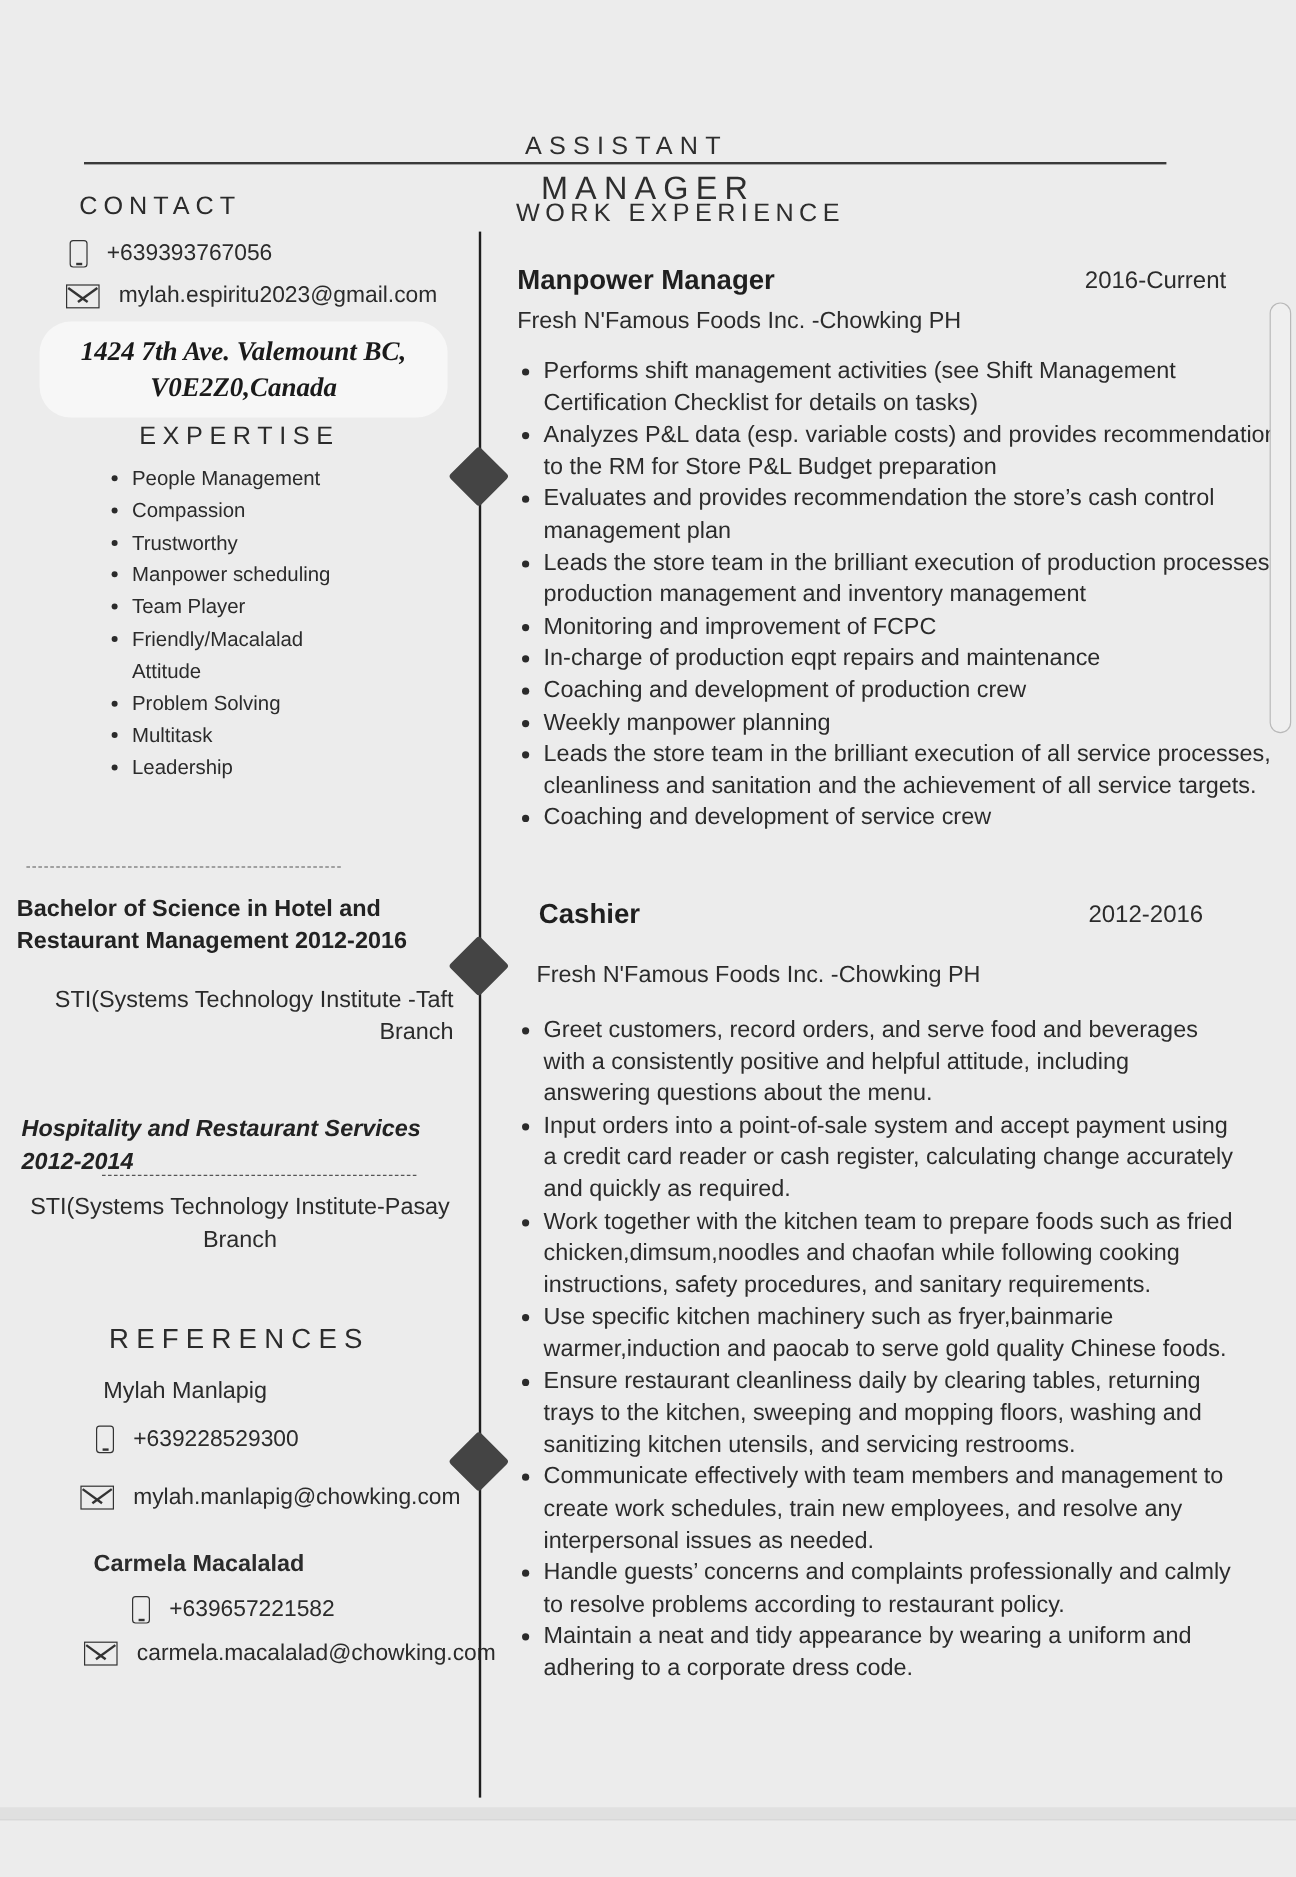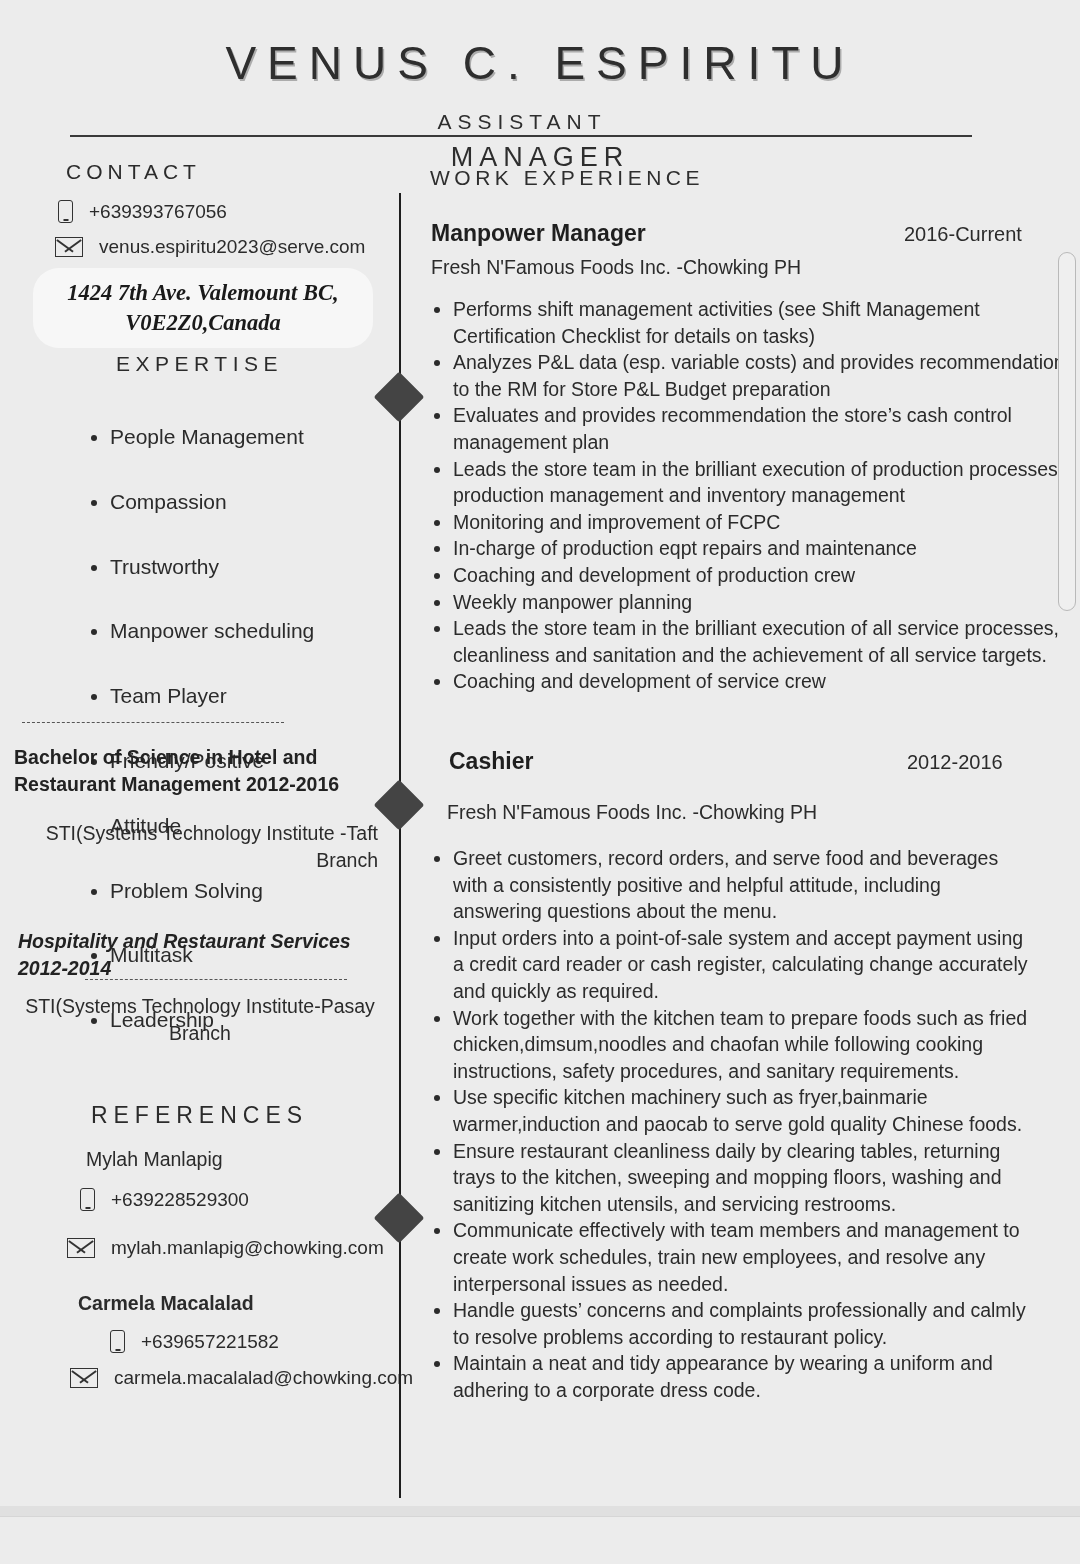--- a/index.html
+++ b/index.html
@@ -198,24 +198,23 @@
   }
   ul.expertise {
     position: absolute;
     top: 386px;
     left: 88px;
     margin: 0;
     padding: 0 0 0 22px;
     list-style: disc;
   }
   ul.expertise li {
-    font-size: 21px;
+    font-size: 17px;
     line-height: 26.8px;
     color: #2b2b2b;
-    margin-top: 38px;
   }
   ul.expertise li.no-bullet { list-style: none; }
 
   .sec-education {
     position: absolute;
     top: 681px;
     left: 0;
     width: 399px;
     text-align: center;
     font-size: 28px;
@@ -339,54 +338,53 @@
     height: 10px;
     background: #e0e0e0;
     box-shadow: 0 1px 0 #d6d6d6;
   }
 </style>
 </head>
 <body>
 
 <div class="page">
 
-  <div class="name">VENUS C. ESPIRITU</div>
   <div class="jobtitle-line1">ASSISTANT</div>
   <div class="header-rule"></div>
   <div class="jobtitle-line2">MANAGER</div>
   <div class="work-exp-heading">WORK EXPERIENCE</div>
 
   <div class="left">
 
     <div class="sec-contact">CONTACT</div>
 
     <div class="contact-row c-phone">
       <span class="icon-phone"></span>
       <span class="contact-text">+639393767056</span>
     </div>
 
     <div class="contact-row c-mail">
       <span class="icon-mail"></span>
-      <span class="contact-text">venus.espiritu2023@serve.com</span>
+      <span class="contact-text">mylah.espiritu2023@gmail.com</span>
     </div>
 
     <div class="address-highlight"></div>
     <div class="address-text">
       <div>1424 7th Ave. Valemount BC,</div>
       <div>V0E2Z0,Canada</div>
     </div>
 
     <div class="sec-expertise">EXPERTISE</div>
     <ul class="expertise">
       <li>People Management</li>
       <li>Compassion</li>
       <li>Trustworthy</li>
       <li>Manpower scheduling</li>
       <li>Team Player</li>
-      <li>Friendly/Positive</li>
+      <li>Friendly/Macalalad</li>
       <li class="no-bullet">Attitude</li>
       <li>Problem Solving</li>
       <li>Multitask</li>
       <li>Leadership</li>
     </ul>
 
     <div class="dash-rule dash-edu"></div>
 
     <div class="edu-block edu-title edu1-title">Bachelor of Science in Hotel and Restaurant Management  2012-2016</div>
     <div class="edu-block edu-school edu1-school">STI(Systems Technology Institute -Taft Branch</div>

